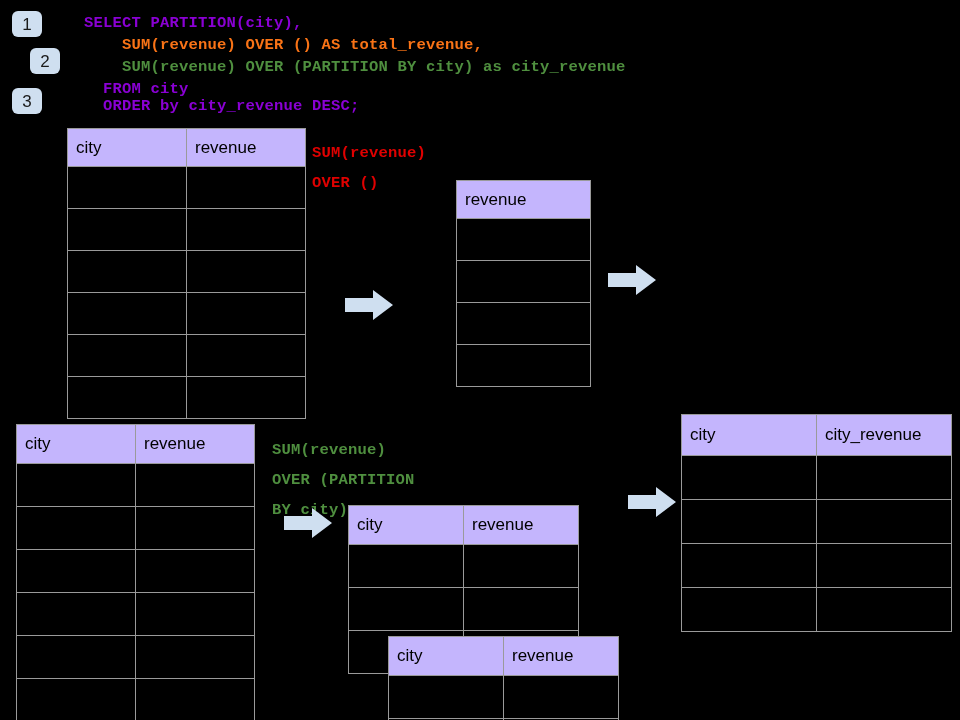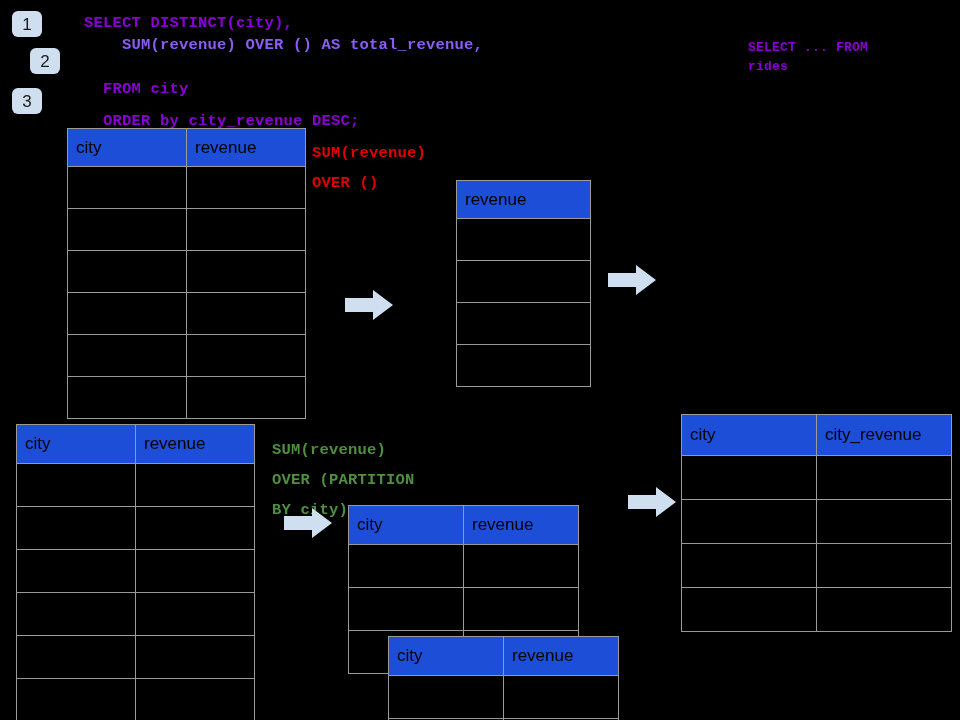--- a/index.html
+++ b/index.html
@@ -35,21 +35,21 @@
   .code {
     position: absolute;
     font-family: "Liberation Mono", monospace;
     font-size: 15.5px;
     font-weight: bold;
     line-height: 22px;
     white-space: pre;
     letter-spacing: 0.2px;
   }
   .code-purple { color: #8a00d4; }
-  .code-red    { color: #8b5cf6; }
+  .code-red    { color: #f97316; }
   .code-green  { color: #4f8f3f; }
 
   
   .annot {
     position: absolute;
     font-family: "Liberation Mono", monospace;
     font-weight: bold;
     white-space: pre;
     line-height: 30px;
     letter-spacing: 0.2px;
@@ -68,21 +68,21 @@
     border-collapse: collapse;
     table-layout: fixed;
     background: #000000;
   }
   .tbl th, .tbl td {
     border: 1px solid #9a9a9a;
     padding: 0;
     margin: 0;
   }
   .tbl th {
-    background: #1d4ed8;
+    background: #c4b5fd;
     color: #000000;
     font-family: "Liberation Sans", sans-serif;
     font-size: 17px;
     font-weight: normal;
     text-align: left;
     padding-left: 8px;
   }
   .tbl td {
     background: #000000;
   }
@@ -100,27 +100,26 @@
   <div class="badge" style="left:12px; top:11px; width:30px; height:26px;">
     <span>1</span>
   </div>
   <div class="badge" style="left:30px; top:48px; width:30px; height:26px;">
     <span>2</span>
   </div>
   <div class="badge" style="left:12px; top:88px; width:30px; height:26px;">
     <span>3</span>
   </div>
 
-  <div class="code code-purple" style="left:84px; top:12px;">SELECT DISTINCT(city),</div>
+  <div class="code code-purple" style="left:84px; top:12px;">SELECT PARTITION(city),</div>
   <div class="code code-red" style="left:84px; top:34px;">    SUM(revenue) OVER () AS total_revenue,</div>
+  <div class="code code-green" style="left:84px; top:56px;">    SUM(revenue) OVER (PARTITION BY city) as city_revenue</div>
   <div class="code code-purple" style="left:84px; top:78px;">  FROM city</div>
-  <div class="code code-purple" style="left:84px; top:110px;">  ORDER by city_revenue DESC;</div>
-
-  <div class="annot annot-small" style="left:748px; top:38px;">SELECT ... FROM
-rides</div>
+  <div class="code code-purple" style="left:84px; top:95px;">  ORDER by city_revenue DESC;</div>
+
 
   <div class="annot annot-red" style="left:312px; top:138px;">SUM(revenue)
 OVER ()</div>
 
   <div class="annot annot-green" style="left:272px; top:435px;">SUM(revenue)
 OVER (PARTITION
 BY city)</div>
 
   <table class="tbl" style="left:67px; top:128px; width:238px;">
     <colgroup>

